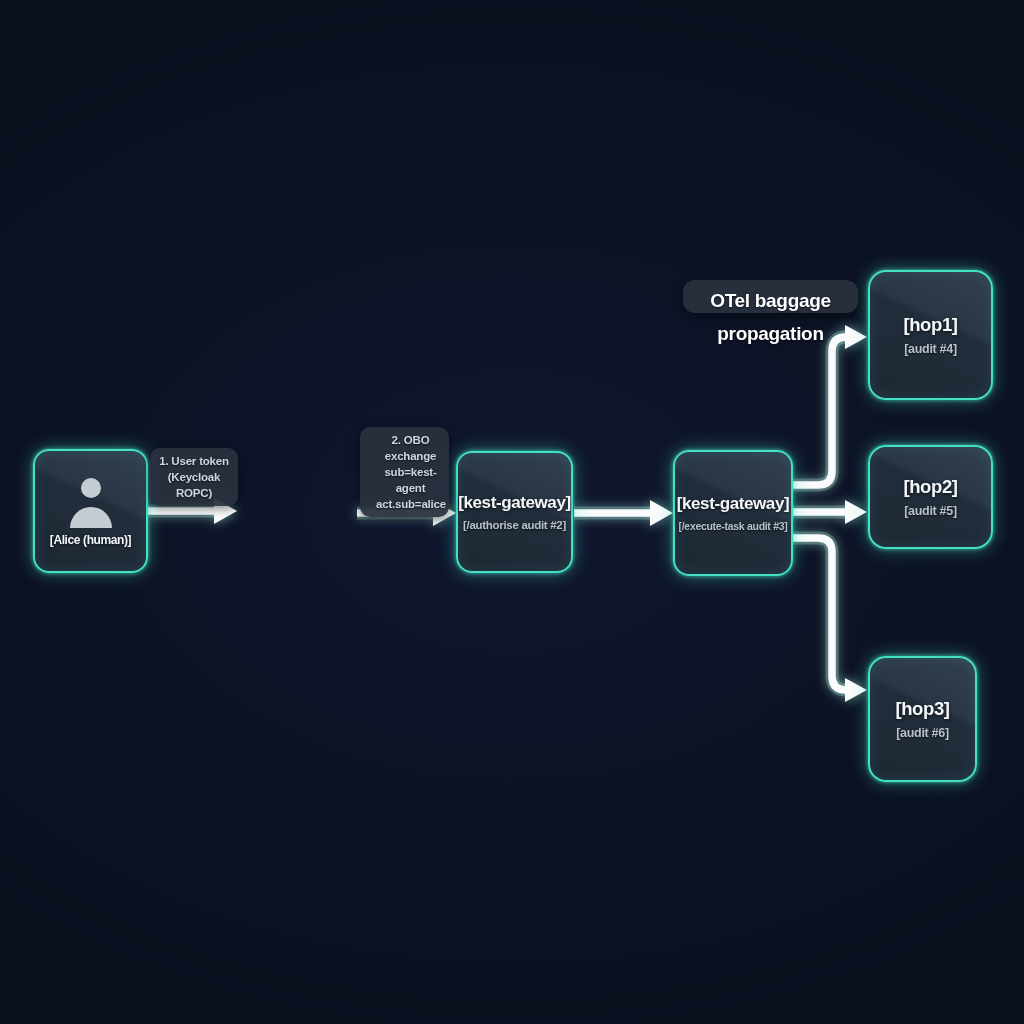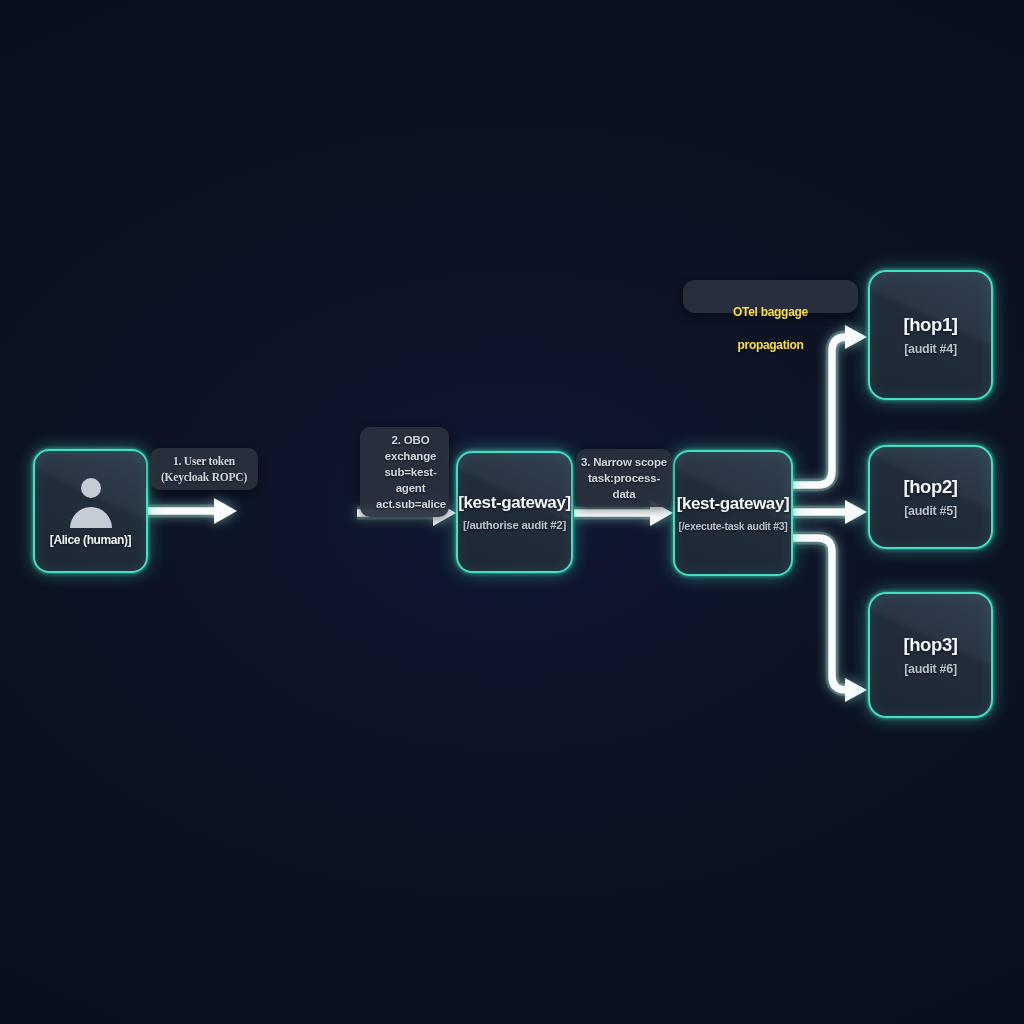--- a/index.html
+++ b/index.html
@@ -27,21 +27,21 @@
   .node.hop{border-radius:18px;}
   .node.hop .title{font-size:18.5px;}
   .node.hop .subtitle{font-size:12.5px;}
   .persona{width:58px;height:54px;margin-bottom:6px;}
   .pill{
     position:absolute;background:rgba(41,49,63,.94);border-radius:10px;
     color:#ced6de;font-weight:bold;text-align:center;font-size:11.5px;line-height:1.4;
     letter-spacing:-.2px;padding:5px 4px;box-sizing:border-box;
     box-shadow:0 3px 10px rgba(0,0,0,.45);text-shadow:0 1px 2px rgba(0,0,0,.6);
   }
-  .pill.big{font-size:12px;line-height:33px;padding:16px;letter-spacing:-.3px;color:#fde047;border-radius:12px;}
+  .pill.big{font-size:19px;line-height:33px;padding:4px;letter-spacing:-.3px;color:#ffffff;border-radius:12px;}
 </style>
 </head>
 <body>
 
 <div class="canvas">
 
   <svg class="arrows" width="1024" height="1024" viewBox="0 0 1024 1024">
     <g stroke="rgba(190,255,240,0.25)" stroke-width="13" fill="none">
       <path d="M148 511 H214"></path>
         <path d="M357 513 H433"></path>
@@ -90,36 +90,32 @@
   <div class="node hop" style="left:868px;top:270px;width:125px;height:130px;">
     <div class="title">[hop1]</div>
     <div class="subtitle">[audit #4]</div>
   </div>
 
   <div class="node hop" style="left:868px;top:445px;width:125px;height:104px;">
     <div class="title">[hop2]</div>
     <div class="subtitle">[audit #5]</div>
   </div>
 
-  <div class="node hop" style="left:868px;top:592px;width:125px;height:126px;">
+  <div class="node hop" style="left:868px;top:656px;width:109px;height:126px;">
     <div class="title">[hop3]</div>
     <div class="subtitle">[audit #6]</div>
   </div>
 
-  <div class="pill" style="left:150px;top:448px;width:108px;font-family:Liberation Serif, serif;">
+  <div class="pill" style="left:150px;top:448px;width:88px;">
     <div>1. User token</div>
     <div>(Keycloak ROPC)</div>
   </div>
 
   <div class="pill" style="left:360px;top:427px;width:89px;padding-left:16px;">
     <div>2. OBO exchange</div>
     <div>sub=kest-agent</div>
     <div>act.sub=alice</div>
   </div>
 
-  <div class="pill" style="left:576px;top:449px;width:96px;">
-    <div>3. Narrow scope</div>
-    <div>task:process-data</div>
-  </div>
 
   <div class="pill big" style="left:683px;top:280px;width:175px;height:33px;">OTel baggage propagation</div>
 
 </div>
 
 </body></html>

